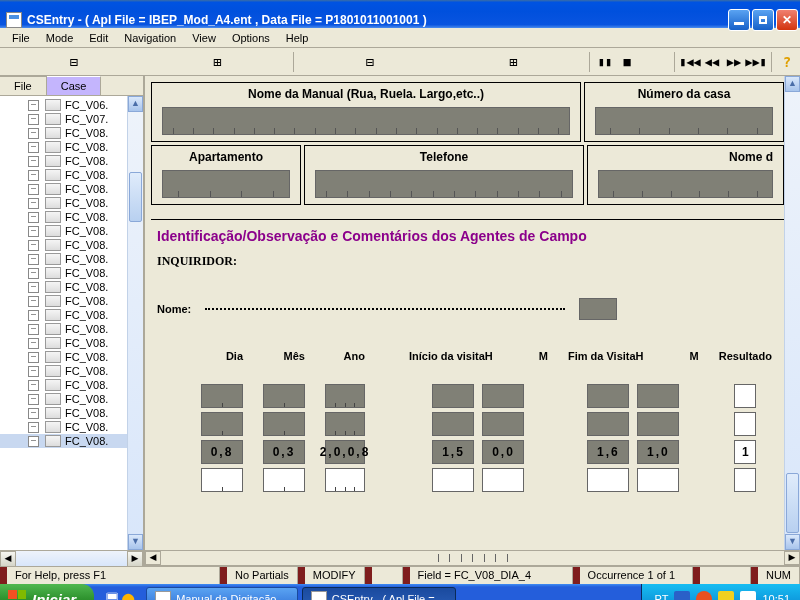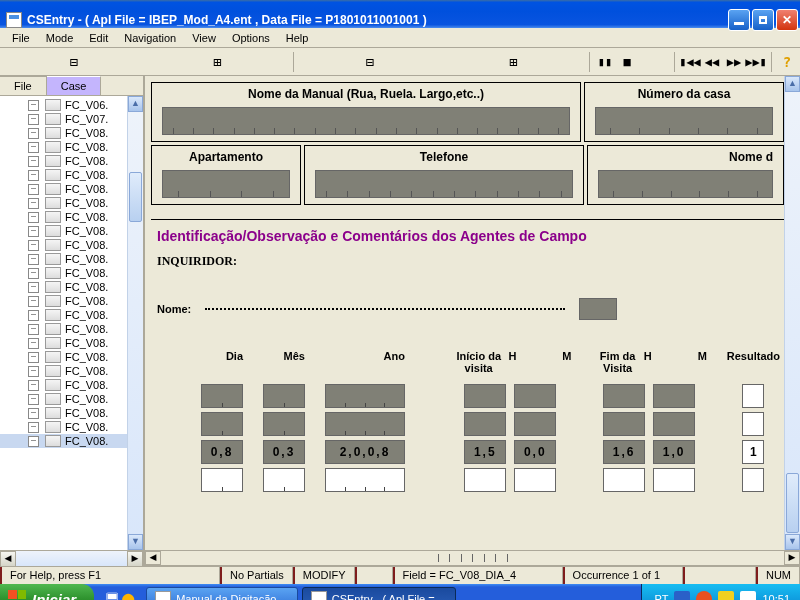--- a/index.html
+++ b/index.html
@@ -57,32 +57,32 @@
 .dotted { flex:1; border-bottom:2px dotted #000; max-width:360px; }
 .smField { width:38px; height:22px; background:#808076; border:1px solid #666; display:inline-block; }
 
 .visitTitle { text-align:center; font-weight:bold; font-size:12px; margin-bottom:10px; }
 .visitGrid { display:flex; gap:20px; padding-left:44px; }
 .visitcol { text-align:center; font-weight:bold; font-size:11px; }
 .visitcol .hdr { margin-bottom:8px; height:26px; display:flex; flex-direction:row; justify-content:flex-end; }
 .visitcol .sub { display:flex; gap:8px; justify-content:center; }
 .cellrow { display:flex; gap:8px; margin-bottom:4px; justify-content:center; }
 .numcell { width:42px; height:24px; background:#808076; border:1px solid #666; display:flex; align-items:center; justify-content:center; font-weight:bold; font-size:12px; color:#000; letter-spacing:2px; position:relative; }
-.numcell.year { width:80px;text-align:right; }
+.numcell.year { width:40px;text-align:right; }
 .numcell.white { background:#fff; }
 .numcell.res { width:22px; background:#fff; letter-spacing:0; }
 .numcell .tk { position:absolute; bottom:0; left:0; right:0; height:4px; display:flex; justify-content:space-evenly; }
 .numcell .tk i { width:1px; height:4px; background:#444; }
 
 .ruler { height:16px; background:#ece9d8; border-top:1px solid #aca899; border-bottom:1px solid #aca899; display:flex; align-items:center; justify-content:center; }
 .ruler .track { width:70px; height:8px; display:flex; justify-content:space-between; }
 .ruler .track i { width:1px; height:8px; background:#666; }
 
 .status { height:18px; background:#ece9d8; border-top:1px solid #aca899; display:flex; font-size:11px; }
-.status div { border-right:1px solid #aca899; padding:2px 8px; border-left:2px solid #7f1d1d; }
+.status div { border-right:1px solid #aca899; padding:2px 8px; border-left:7px solid #7f1d1d; }
 
 .taskbar { height:30px; background:linear-gradient(to bottom,#3f8cf3 0%,#245edb 10%,#245edb 90%,#1941a5 100%); display:flex; align-items:center; color:#fff; font-size:11px; }
 .start { height:30px; background:linear-gradient(to bottom,#50b850 0%,#2e922e 50%,#1e7a1e 100%); border-radius:0 12px 12px 0; padding:0 18px 0 8px; display:flex; align-items:center; font-weight:bold; font-style:italic; font-size:15px; gap:6px; }
 .start .logo { width:18px; height:18px; display:grid; grid-template:1fr 1fr/1fr 1fr; gap:1px; }
 .start .logo i:nth-child(1){background:#f25022;} .start .logo i:nth-child(2){background:#7fba00;} .start .logo i:nth-child(3){background:#00a4ef;} .start .logo i:nth-child(4){background:#ffb900;}
 .taskbtn { height:24px; margin:0 2px; background:linear-gradient(to bottom,#5aa3f2,#2f6fd6); border:1px solid #1a4a9e; border-radius:3px; padding:0 8px; display:flex; align-items:center; gap:5px; max-width:160px; overflow:hidden; white-space:nowrap; }
 .taskbtn.active { background:linear-gradient(to bottom,#1a4a9e,#2a5eb8); border:1px solid #0a2a58; }
 .taskbtn .ic { width:16px; height:16px; background:#fff; border:1px solid #999; }
 .tray { margin-left:auto; height:30px; background:linear-gradient(to bottom,#18bdf2 0%,#0f9ee0 50%,#1089cc 100%); padding:0 10px 0 12px; display:flex; align-items:center; gap:6px; border-left:1px solid #092a60; }
 .tray .ti { width:16px; height:16px; border-radius:2px; }

